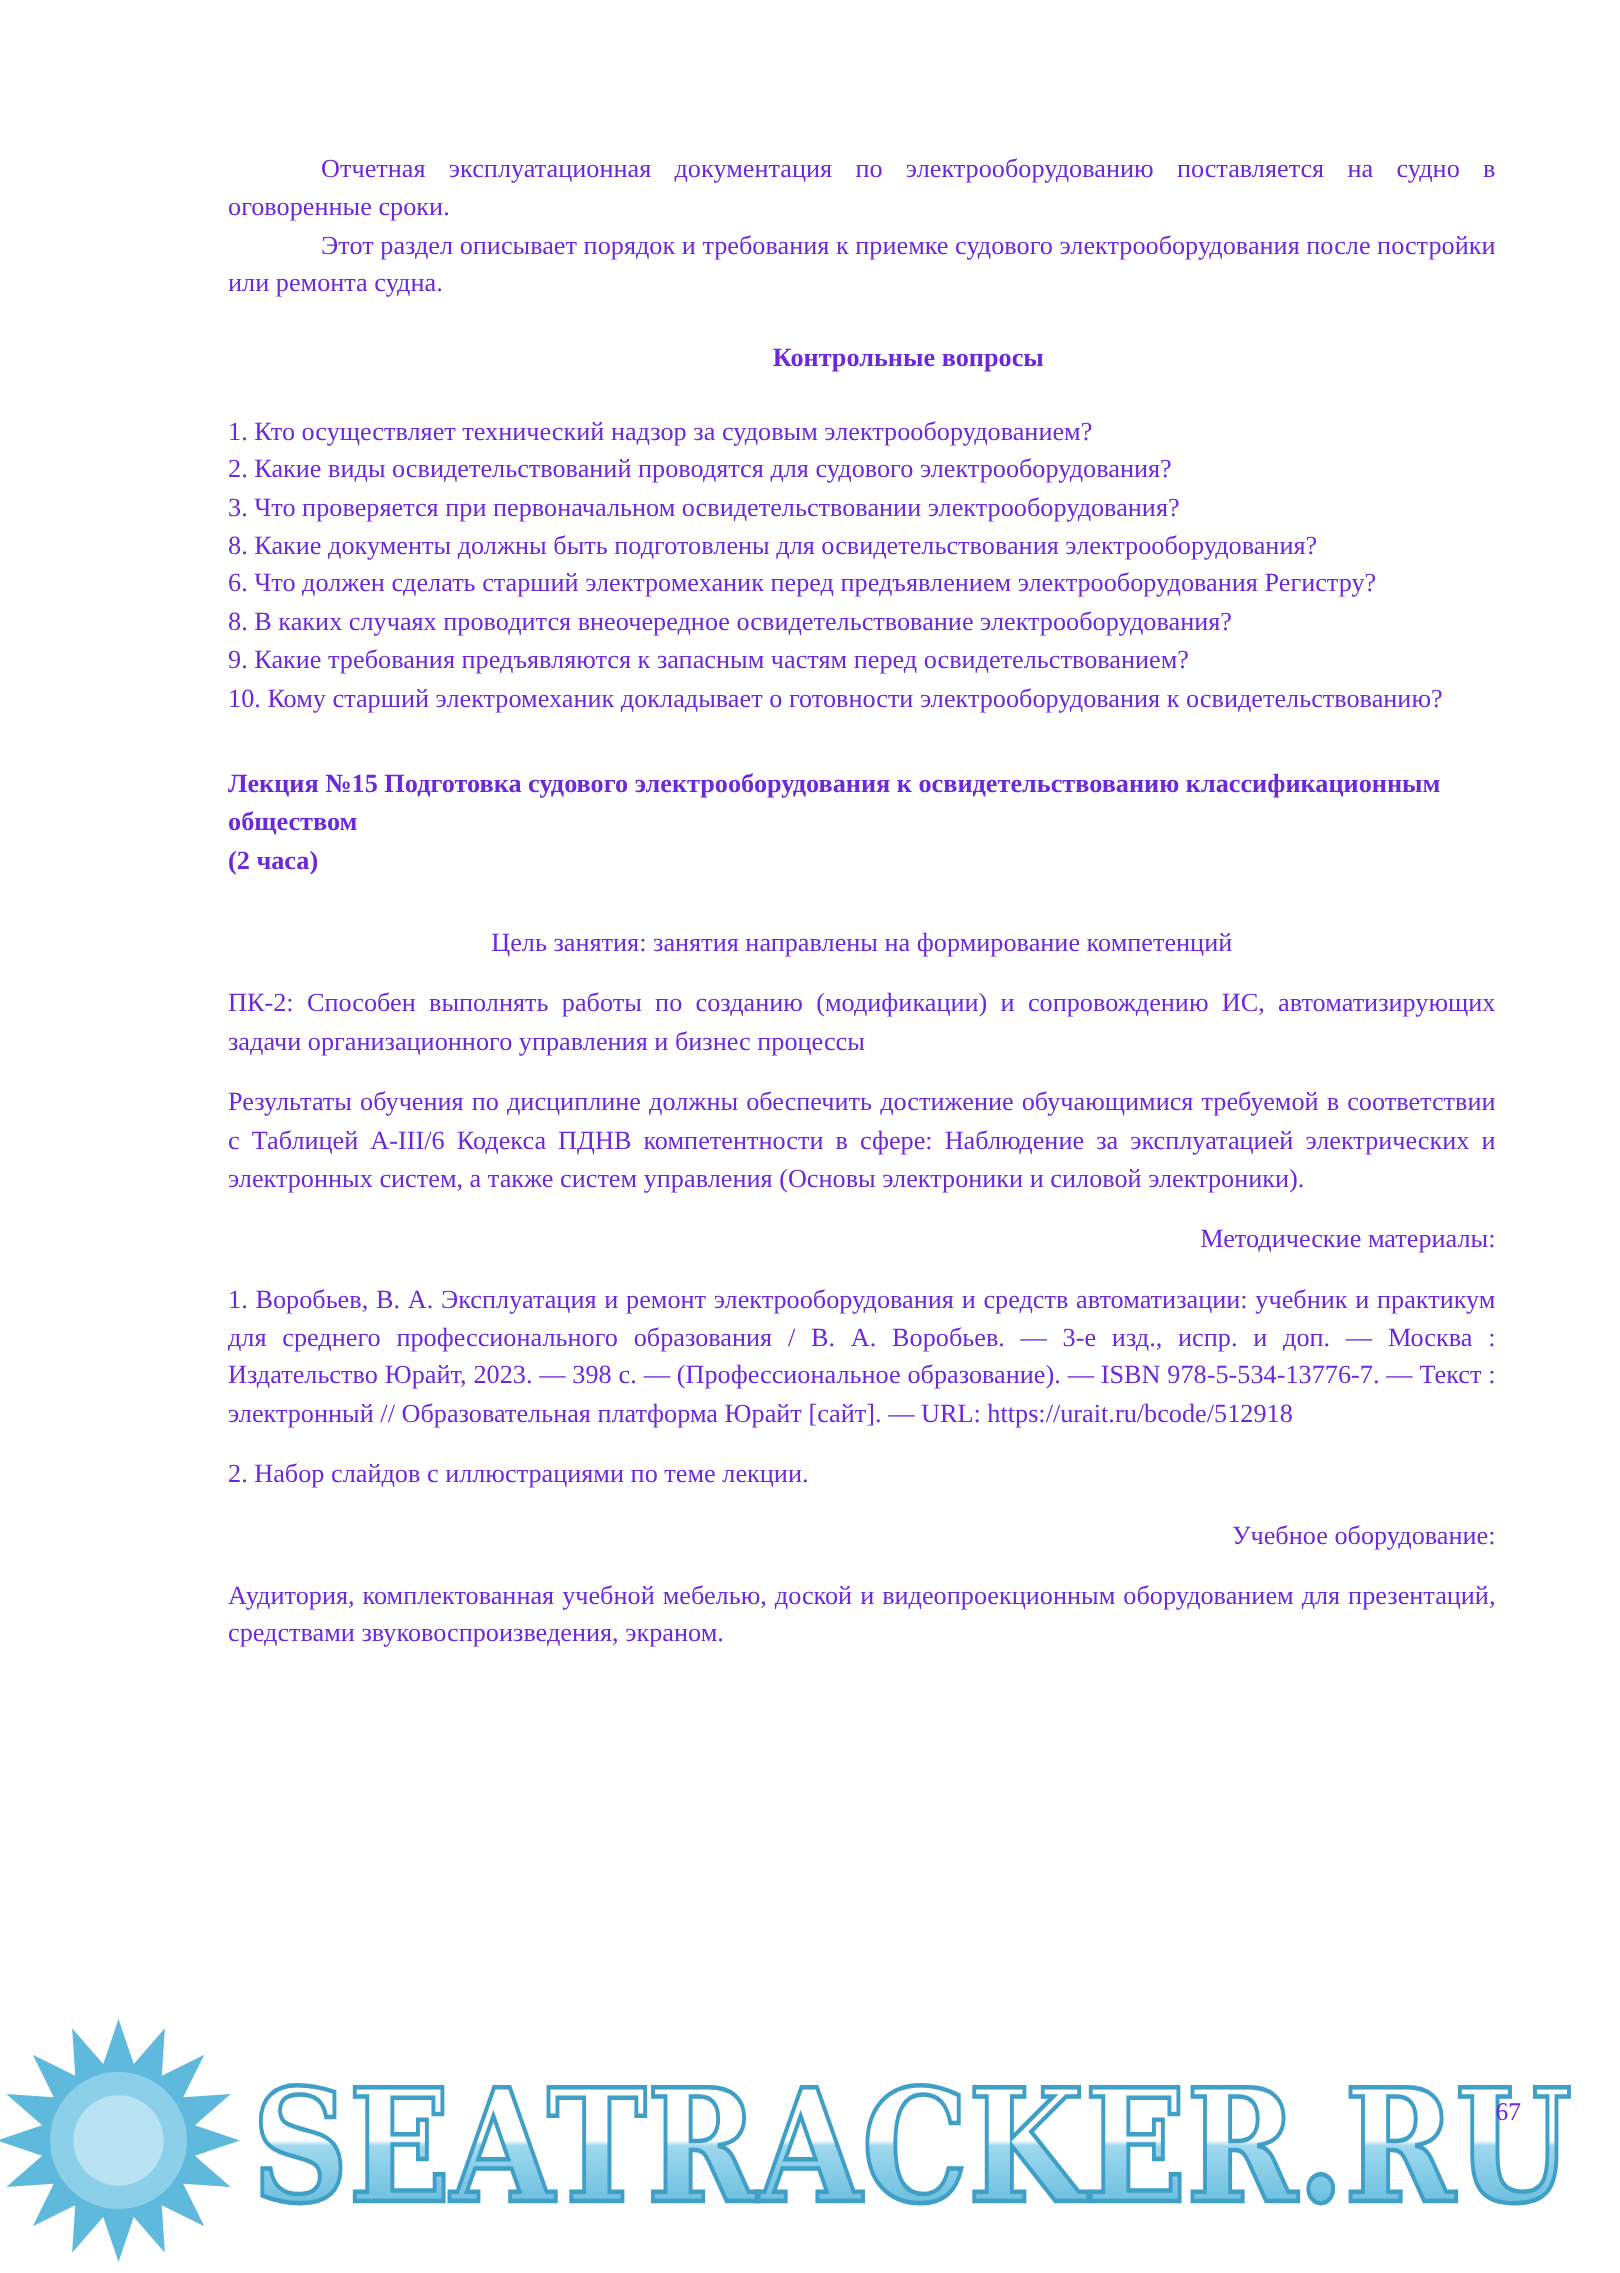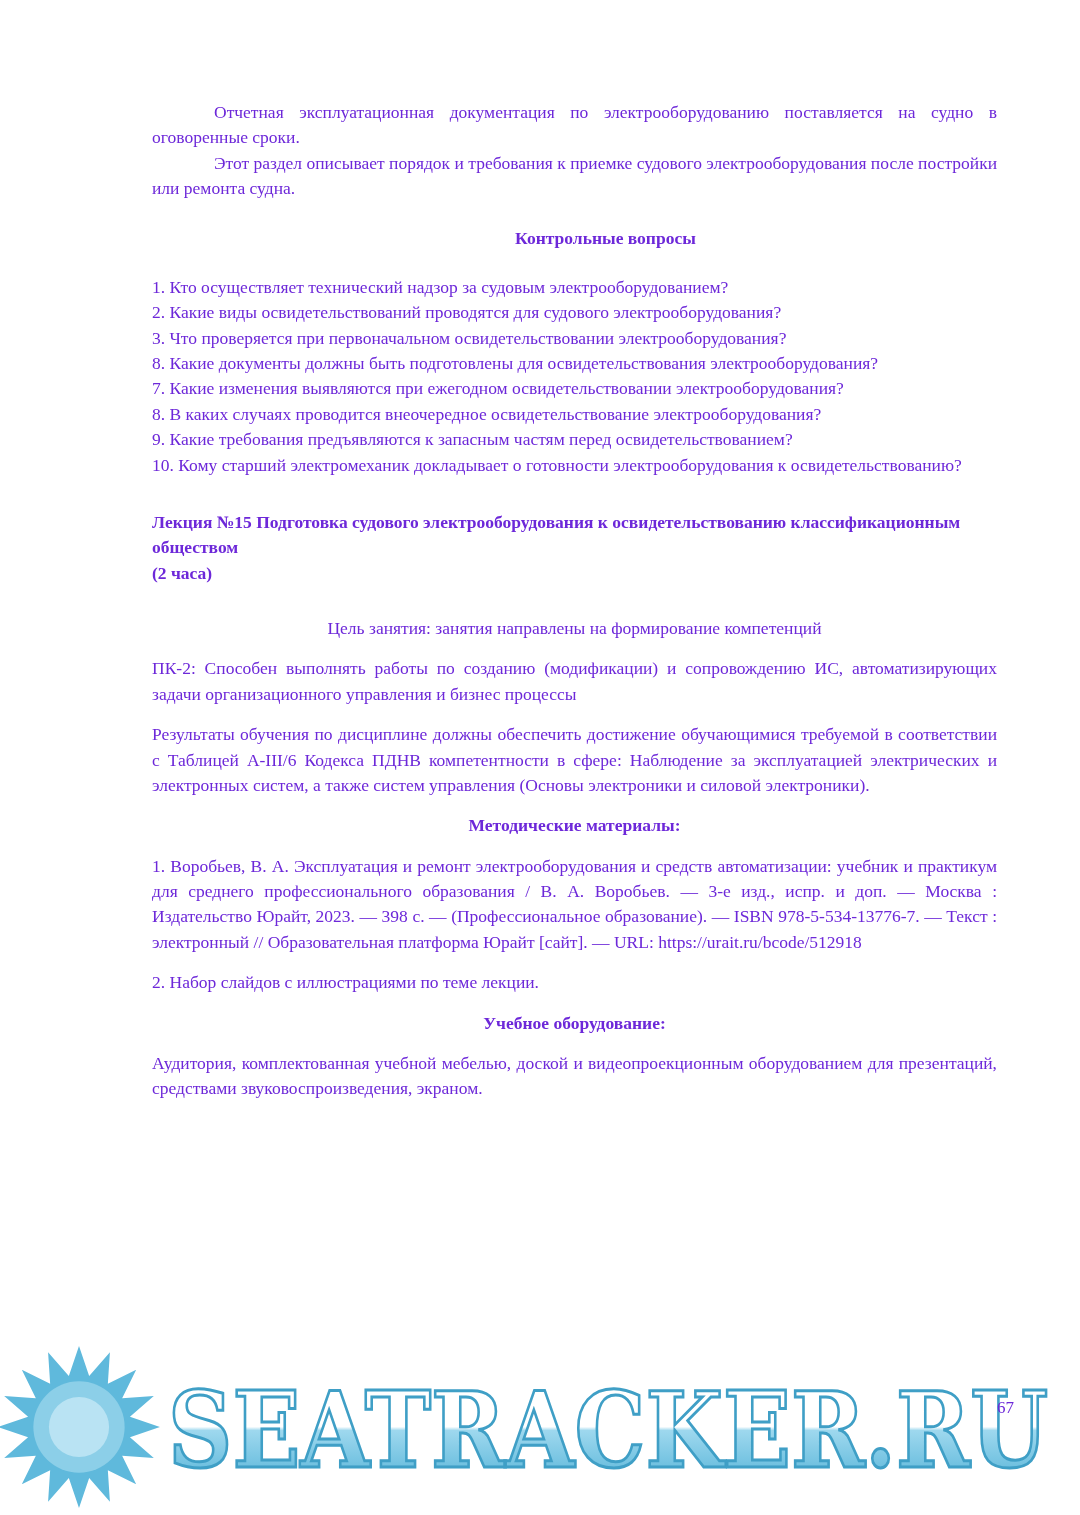--- a/index.html
+++ b/index.html
@@ -31,21 +31,21 @@
   .qlist { margin-top: 24px; }
   .qitem { margin: 0; text-align: left; }
   .lecture-title {
     margin-top: 32px;
     font-weight: bold;
     text-align: left;
   }
   .lecture-title p { margin: 0; }
   .mt { margin-top: 15px; }
   .mt-lg { margin-top: 30px; }
-  .bold-head { margin: 15px 0 0 0; font-weight: bold; text-align: center; }
+  .bold-head { margin: 15px 0 0 0; font-weight: normal; text-align: right; }
   .page-number {
     position: absolute;
     top: 1398px;
     left: 997px;
     font-size: 17px;
     z-index: 3;
   }
   .watermark {
     position: absolute;
     left: 0;
@@ -69,21 +69,21 @@
     <p class="para indent">Отчетная эксплуатационная документация по электрооборудованию поставляется на судно в оговоренные сроки.</p>
     <p class="para indent">Этот раздел описывает порядок и требования к приемке судового электрооборудования после постройки или ремонта судна.</p>
 
     <p class="section-head">Контрольные вопросы</p>
 
     <div class="qlist">
       <p class="qitem">1. Кто осуществляет технический надзор за судовым электрооборудованием?</p>
       <p class="qitem">2. Какие виды освидетельствований проводятся для судового электрооборудования?</p>
       <p class="qitem">3. Что проверяется при первоначальном освидетельствовании электрооборудования?</p>
       <p class="qitem">8. Какие документы должны быть подготовлены для освидетельствования электрооборудования?</p>
-      <p class="qitem">7. Какие изменения выявляются при ежегодном освидетельствовании электрооборудования?</p>
+      <p class="qitem">6. Что должен сделать старший электромеханик перед предъявлением электрооборудования Регистру?</p>
       <p class="qitem">8. В каких случаях проводится внеочередное освидетельствование электрооборудования?</p>
       <p class="qitem">9. Какие требования предъявляются к запасным частям перед освидетельствованием?</p>
       <p class="qitem">10. Кому старший электромеханик докладывает о готовности электрооборудования к освидетельствованию?</p>
     </div>
 
     <div class="lecture-title">
       <p>Лекция №15 Подготовка судового электрооборудования к освидетельствованию классификационным обществом</p>
       <p>(2 часа)</p>
     </div>
 

